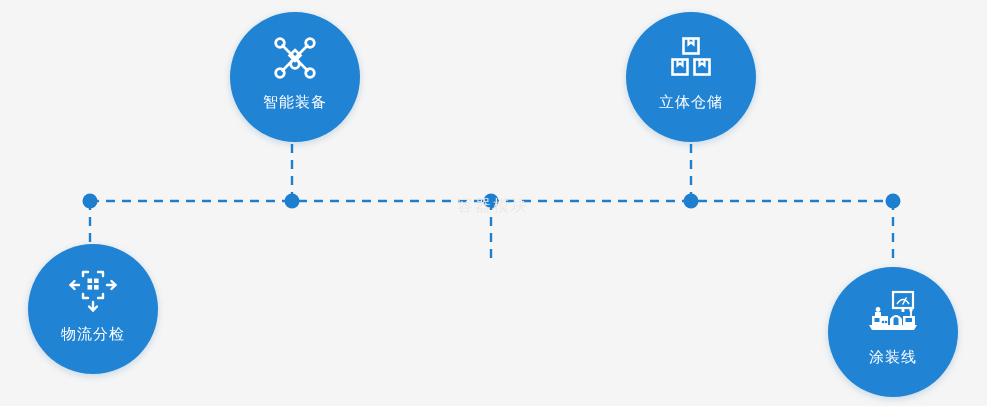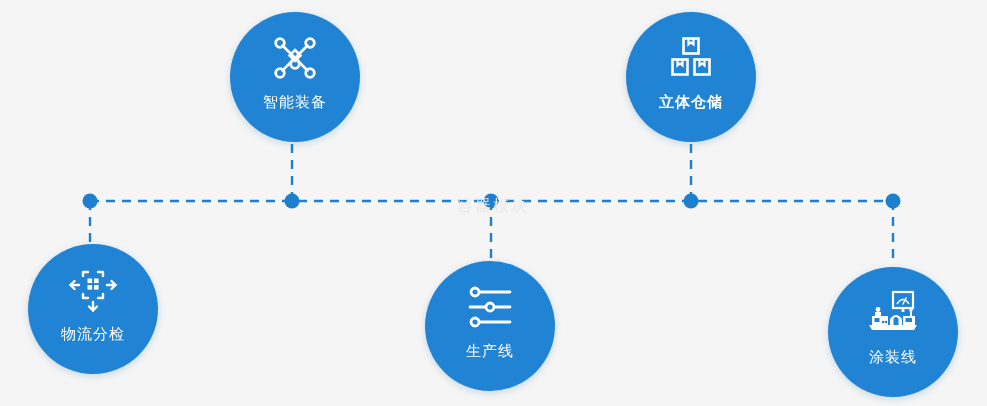--- a/index.html
+++ b/index.html
@@ -68,21 +68,21 @@
   .node-label {
     margin-top: 11px;
     color: #ffffff;
     font-size: 15px;
     letter-spacing: 1px;
     font-family: "DejaVu Sans", "Liberation Sans", sans-serif;
     white-space: nowrap;
   }
   
   #circle-0 { left: 230px; top: 12px; }
-  #circle-1 { left: 626px; top: 12px; font-weight: bold; }
+  #circle-1 { left: 626px; top: 12px; }
   #circle-2 { left: 28px;  top: 244px; }
   #circle-3 { left: 425px; top: 261px; }
   #circle-4 { left: 828px; top: 267px; }
 </style>
 </head>
 <body>
 
 <div id="stage">
 
   <svg id="connector-layer" viewBox="0 0 987 406" width="987" height="406" xmlns="http://www.w3.org/2000/svg">
@@ -170,37 +170,20 @@
           <rect x="18.5" y="11.5" width="4.6" height="4.6"></rect>
           <rect x="25" y="11.5" width="4.6" height="4.6"></rect>
           <rect x="18.5" y="18" width="4.6" height="4.6"></rect>
           <rect x="25" y="18" width="4.6" height="4.6"></rect>
         </g>
       </svg>
     </div>
     <div class="node-label">物流分检</div>
   </div>
 
-  <div class="node-circle" id="circle-3">
-    <div class="node-icon">
-      <svg width="48" height="42" viewBox="0 0 48 42">
-        <g stroke="#ffffff" stroke-width="2.8" stroke-linecap="round" fill="none">
-          <path d="M11 6 L44 6"></path>
-          <path d="M4 21 L44 21"></path>
-          <path d="M11 36 L44 36"></path>
-        </g>
-        <g stroke="#ffffff" stroke-width="2.8" fill="#2083d4">
-          <circle cx="9" cy="6" r="4"></circle>
-          <circle cx="24" cy="21" r="4"></circle>
-          <circle cx="9" cy="36" r="4"></circle>
-        </g>
-      </svg>
-    </div>
-    <div class="node-label">生产线</div>
-  </div>
 
   <div class="node-circle" id="circle-4">
     <div class="node-icon">
       <svg width="52" height="44" viewBox="0 0 52 44">
 
         <rect x="26" y="1" width="20" height="16" fill="none" stroke="#ffffff" stroke-width="2.2"></rect>
         <path d="M30 13 Q36 4 42 13" fill="none" stroke="#ffffff" stroke-width="1.6"></path>
         <path d="M36 13 L39 7" stroke="#ffffff" stroke-width="1.6" stroke-linecap="round"></path>
         <rect x="34.6" y="17" width="2.8" height="4" fill="#ffffff"></rect>
 

